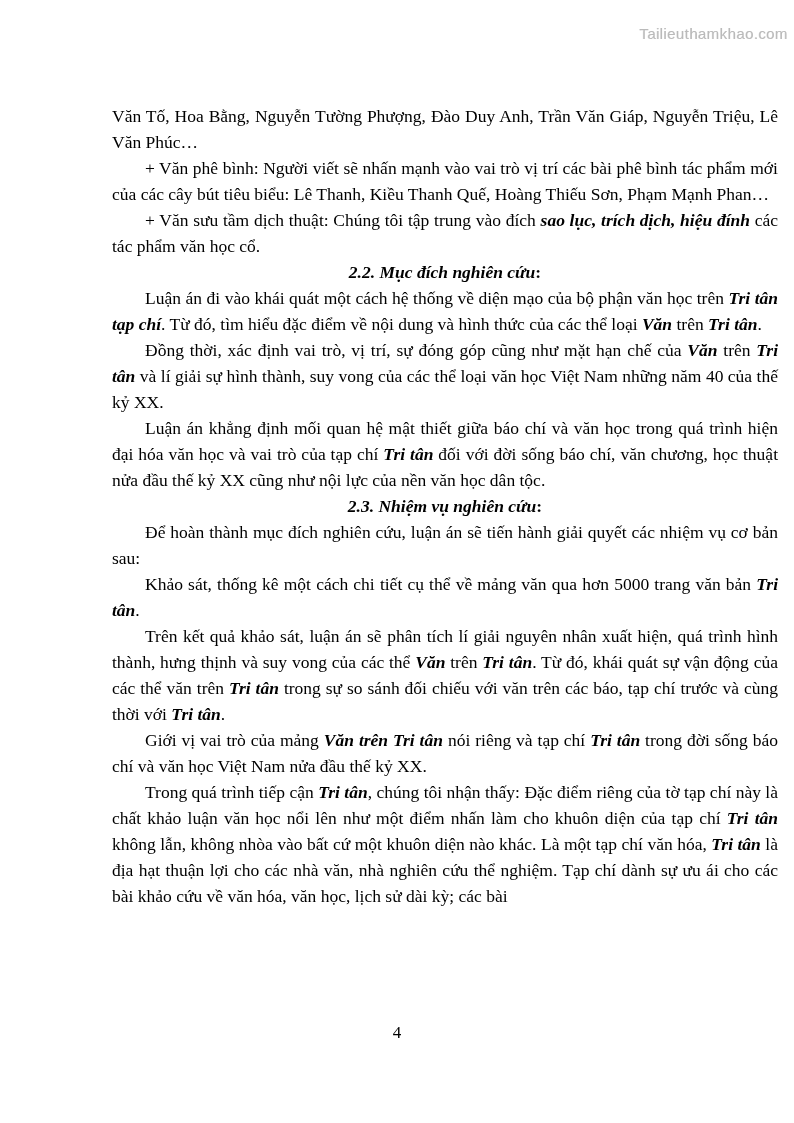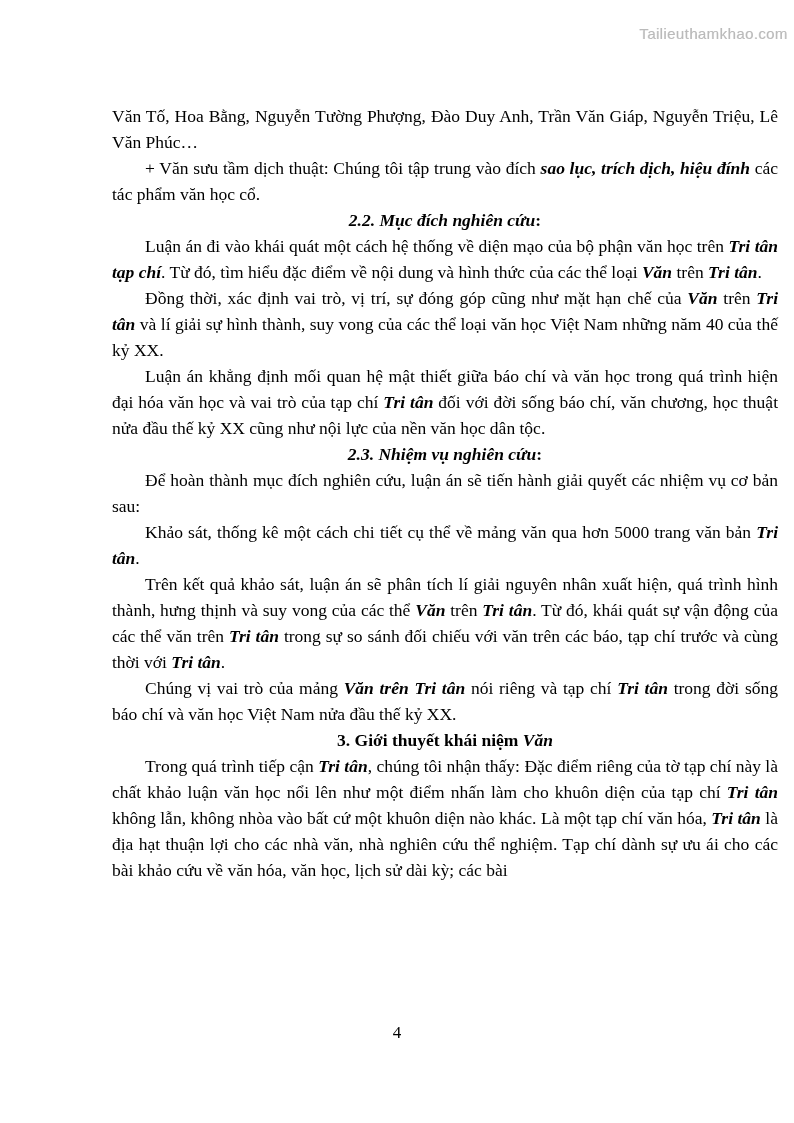--- a/index.html
+++ b/index.html
@@ -55,28 +55,28 @@
   }
 </style>
 </head>
 <body>
 
 <div class="page">
   <div class="watermark">Tailieuthamkhao.com</div>
 
   <main class="content">
       <p class="para"><span class="run-n">Văn Tố, Hoa Bằng, Nguyễn Tường Phượng, Đào Duy Anh, Trần Văn Giáp, Nguyễn Triệu, Lê Văn Phúc…</span></p>
+      <p class="para indent"><span class="run-n">+ Văn phê bình: Người viết sẽ nhấn mạnh vào vai trò vị trí các bài phê bình tác phẩm mới của các cây bút tiêu biểu: Lê Thanh, Kiều Thanh Quế, Hoàng Thiếu Sơn, Phạm Mạnh Phan…</span></p>
       <p class="para indent"><span class="run-n">+ Văn sưu tầm dịch thuật: Chúng tôi tập trung vào đích </span><span class="run-i">sao lục, trích dịch, hiệu đính</span><span class="run-n"> các tác phẩm văn học cổ.</span></p>
       <p class="para heading"><span class="run-bi">2.2. Mục đích nghiên cứu</span><span class="run-b">:</span></p>
       <p class="para indent"><span class="run-n">Luận án đi vào khái quát một cách hệ thống về diện mạo của bộ phận văn học trên </span><span class="run-i">Tri tân tạp chí</span><span class="run-n">. Từ đó, tìm hiểu đặc điểm về nội dung và hình thức của các thể loại </span><span class="run-i">Văn</span><span class="run-n"> trên </span><span class="run-i">Tri tân</span><span class="run-n">.</span></p>
       <p class="para indent"><span class="run-n">Đồng thời, xác định vai trò, vị trí, sự đóng góp cũng như mặt hạn chế của </span><span class="run-i">Văn</span><span class="run-n"> trên </span><span class="run-i">Tri tân</span><span class="run-n"> và lí giải sự hình thành, suy vong của các thể loại văn học Việt Nam những năm 40 của thế kỷ XX.</span></p>
       <p class="para indent"><span class="run-n">Luận án khẳng định mối quan hệ mật thiết giữa báo chí và văn học trong quá trình hiện đại hóa văn học và vai trò của tạp chí </span><span class="run-i">Tri tân</span><span class="run-n"> đối với đời sống báo chí, văn chương, học thuật nửa đầu thế kỷ XX cũng như nội lực của nền văn học dân tộc.</span></p>
       <p class="para heading"><span class="run-bi">2.3. Nhiệm vụ nghiên cứu</span><span class="run-b">:</span></p>
       <p class="para indent"><span class="run-n">Để hoàn thành mục đích nghiên cứu, luận án sẽ tiến hành giải quyết các nhiệm vụ cơ bản sau:</span></p>
       <p class="para indent"><span class="run-n">Khảo sát, thống kê một cách chi tiết cụ thể về mảng văn qua hơn 5000 trang văn bản </span><span class="run-i">Tri tân</span><span class="run-n">.</span></p>
       <p class="para indent"><span class="run-n">Trên kết quả khảo sát, luận án sẽ phân tích lí giải nguyên nhân xuất hiện, quá trình hình thành, hưng thịnh và suy vong của các thể </span><span class="run-i">Văn</span><span class="run-n"> trên </span><span class="run-i">Tri tân</span><span class="run-n">. Từ đó, khái quát sự vận động của các thể văn trên </span><span class="run-i">Tri tân</span><span class="run-n"> trong sự so sánh đối chiếu với văn trên các báo, tạp chí trước và cùng thời với </span><span class="run-i">Tri tân</span><span class="run-n">.</span></p>
-      <p class="para indent"><span class="run-n">Chúng vị vai trò của mảng </span><span class="run-i">Văn trên Tri tân</span><span class="run-n"> nói riêng và tạp chí </span><span class="run-i">Tri tân</span><span class="run-n"> trong đời sống báo chí và văn học Việt Nam nửa đầu thế kỷ XX.</span></p>
-      <p class="para heading"><span class="run-b">3. Giới thuyết khái niệm </span><span class="run-bi">Văn</span></p>
+      <p class="para indent"><span class="run-n">Giới vị vai trò của mảng </span><span class="run-i">Văn trên Tri tân</span><span class="run-n"> nói riêng và tạp chí </span><span class="run-i">Tri tân</span><span class="run-n"> trong đời sống báo chí và văn học Việt Nam nửa đầu thế kỷ XX.</span></p>
       <p class="para indent"><span class="run-n">Trong quá trình tiếp cận </span><span class="run-i">Tri tân</span><span class="run-n">, chúng tôi nhận thấy: Đặc điểm riêng của tờ tạp chí này là chất khảo luận văn học nổi lên như một điểm nhấn làm cho khuôn diện của tạp chí </span><span class="run-i">Tri tân</span><span class="run-n"> không lẫn, không nhòa vào bất cứ một khuôn diện nào khác. Là một tạp chí văn hóa, </span><span class="run-i">Tri tân</span><span class="run-n"> là địa hạt thuận lợi cho các nhà văn, nhà nghiên cứu thể nghiệm. Tạp chí dành sự ưu ái cho các bài khảo cứu về văn hóa, văn học, lịch sử dài kỳ; các bài</span></p>
     </main>
 
   <div class="page-number">4</div>
 </div>
 
 </body></html>

